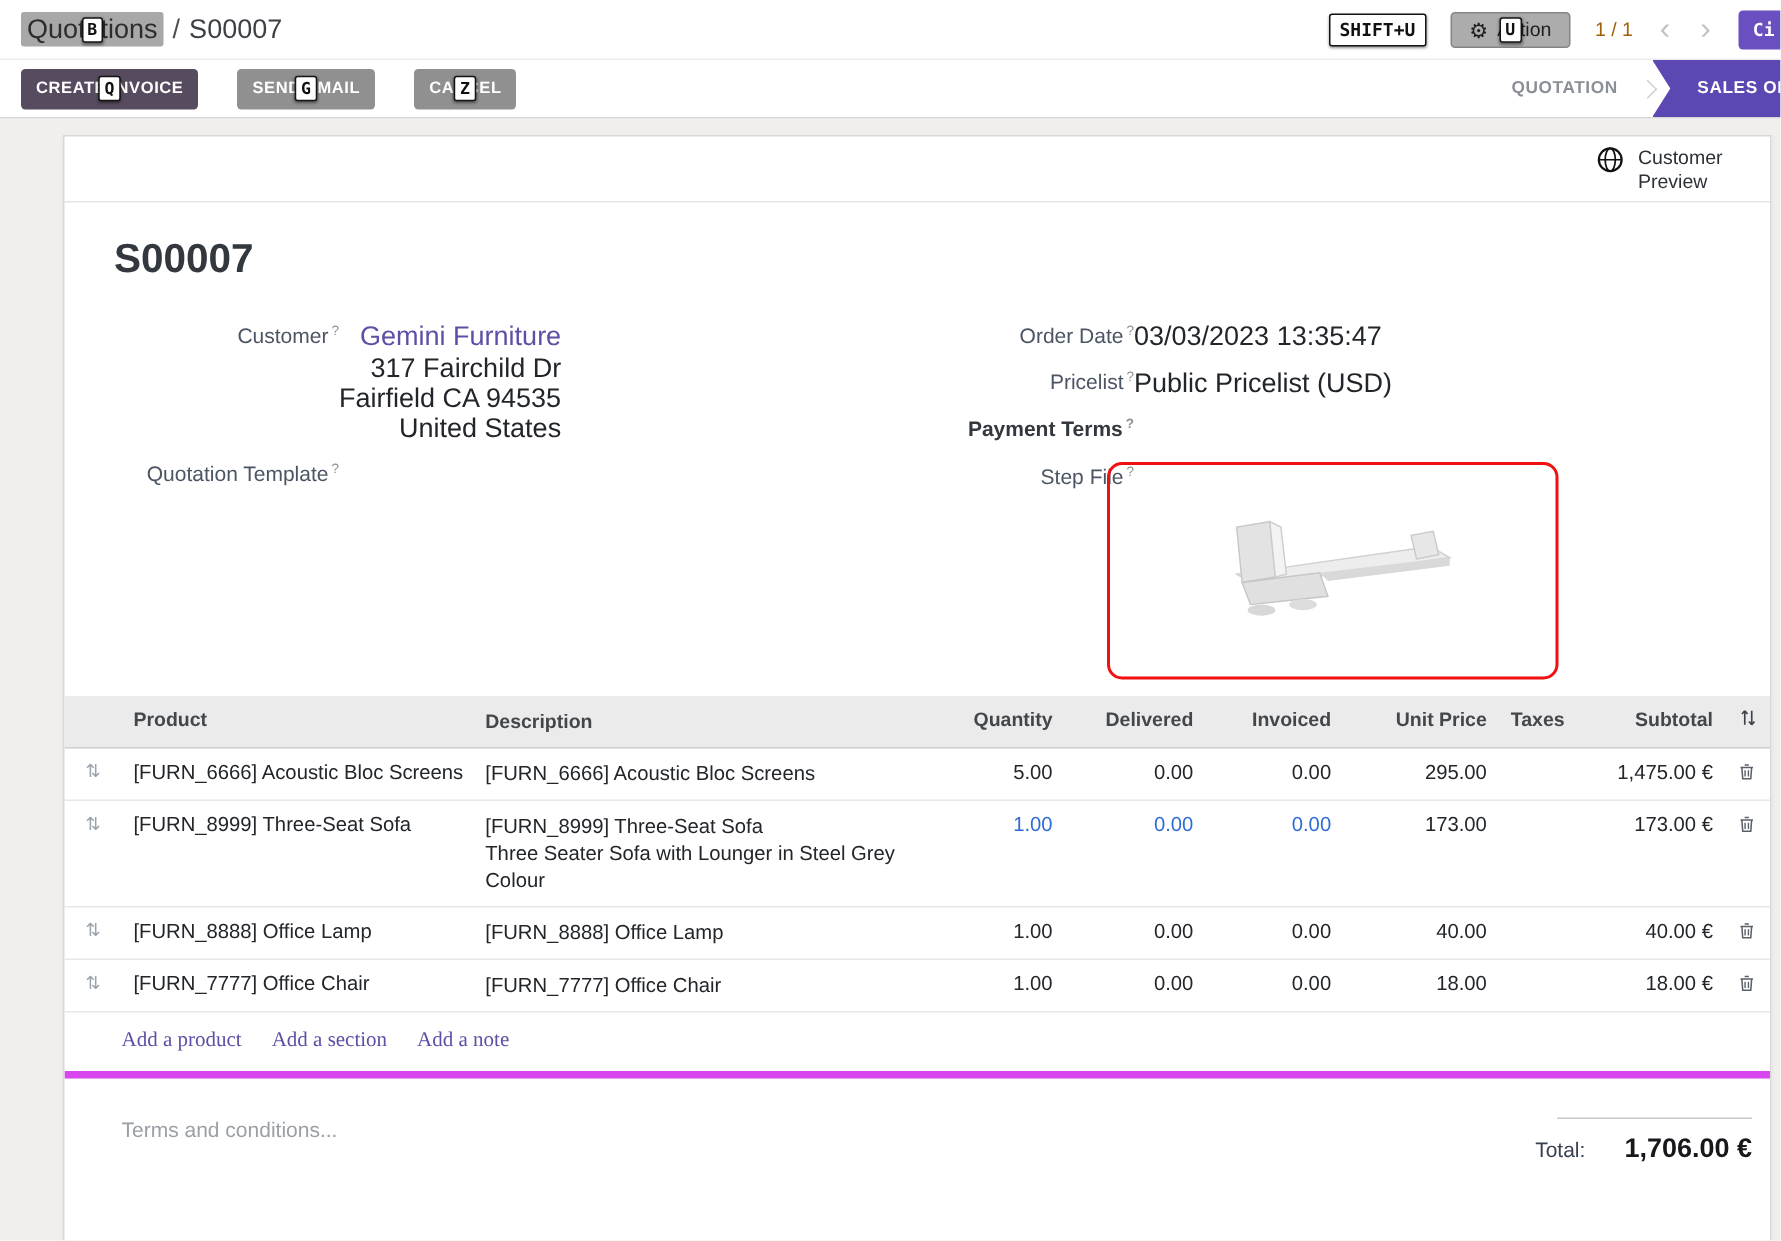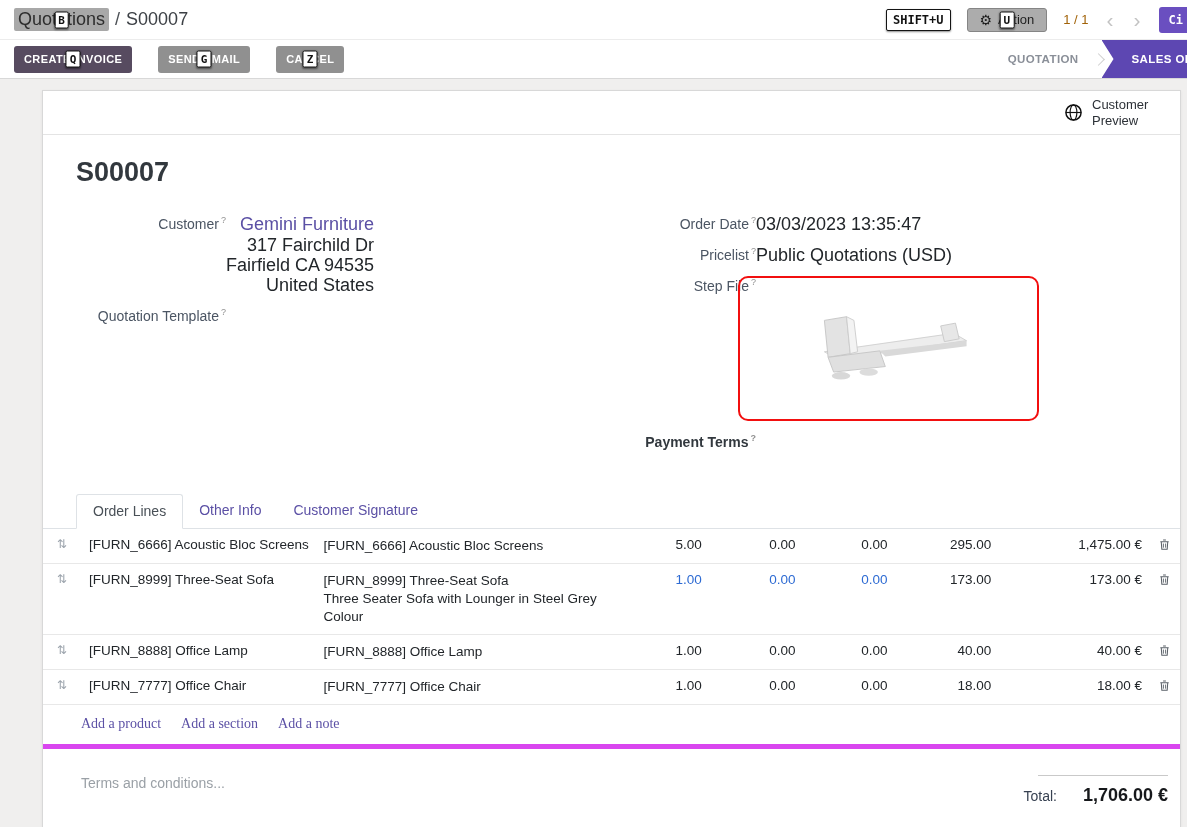--- a/index.html
+++ b/index.html
@@ -45,21 +45,21 @@
                border-right:1px solid #cfcfcf; transform:rotate(45deg); margin:0 -1px; }
   .stage-active { background:#5d47b2; color:#fff; font-weight:700;
                   clip-path:polygon(0 0,100% 0,100% 100%,0 100%,12px 50%); padding:0 30px 0 30px; }
 
   
   .content { height:748px; padding:11px 6px 0 42px; background:#f0efee; }
   .card { width:1139px; height:737px; background:#fff; border:1px solid #d8d8d8; border-bottom:0;
           box-shadow:0 1px 3px rgba(0,0,0,.06); overflow:hidden; }
   .previewbar { height:44px; border-bottom:1px solid #e4e4e4; display:flex;
                 justify-content:flex-end; align-items:center; padding-right:22px; }
-  .preview-btn { display:flex; align-items:center; gap:9px; color:#2c3137; font-size:13px; cursor:pointer; }
+  .preview-btn { display:flex; gap:9px; color:#2c3137; font-size:13px; cursor:pointer; }
   .preview-text { width:66px; line-height:16px; }
 
   .sheet-pad { padding:0 36px 0 33px; }
   .title { margin-top:22px; font-size:27px; font-weight:600; color:#32383e; }
 
   .fields { display:flex; margin-top:26px;text-align:right; }
   .col-left { width:553px; }
   .col-right { flex:1; }
   .frow { display:flex; margin-bottom:11px; }
   .flabel { width:150px; color:#4b5563; font-size:14px; padding-top:1px; flex:none; }
@@ -196,51 +196,62 @@
             </div>
           </div>
 
           <div class="col-right">
             <div class="frow">
               <span class="flabel"><span>Order Date</span><sup class="q">?</sup></span>
               <div class="fvalue">03/03/2023 13:35:47</div>
             </div>
             <div class="frow">
               <span class="flabel"><span>Pricelist</span><sup class="q">?</sup></span>
-              <div class="fvalue">Public Quotations (USD)</div>
+              <div class="fvalue">Public Pricelist (USD)</div>
+            </div>
+            <div class="frow" style="margin-bottom:14px;">
+              <span class="flabel bold"><span>Payment Terms</span><sup class="q">?</sup></span>
+              <div class="fvalue"></div>
             </div>
             <div class="frow frow-step">
               <span class="flabel"><span>Step File</span><sup class="q">?</sup></span>
               <div class="stepimg">
                 <svg viewBox="0 0 260 110" width="240" height="104">
                   <polygon points="60,58 200,38 214,46 74,66" fill="#ededed" stroke="#cfcfcf"></polygon>
                   <polygon points="120,57 214,46 214,52 126,63" fill="#d9d9d9"></polygon>
                   <polygon points="60,24 84,20 88,60 64,64" fill="#e3e3e3" stroke="#c6c6c6"></polygon>
                   <polygon points="84,20 92,24 96,58 88,60" fill="#f3f3f3" stroke="#cccccc"></polygon>
                   <polygon points="186,30 202,27 206,44 190,47" fill="#e7e7e7" stroke="#c9c9c9"></polygon>
                   <polygon points="64,64 120,57 126,74 70,80" fill="#e0e0e0" stroke="#c6c6c6"></polygon>
                   <ellipse cx="78" cy="84" rx="10" ry="4" fill="#d8d8d8"></ellipse>
                   <ellipse cx="108" cy="80" rx="10" ry="4" fill="#dcdcdc"></ellipse>
                 </svg>
               </div>
             </div>
-            <div class="frow" style="margin-bottom:14px;">
-              <span class="flabel bold"><span>Payment Terms</span><sup class="q">?</sup></span>
-              <div class="fvalue"></div>
-            </div>
           </div>
         </div>
       </div>
 
-      <div class="tabs">
-        <span class="tab active">Order Lines</span>
-        <span class="tab">Other Info</span>
-        <span class="tab">Customer Signature</span>
-      </div>
-
+
+      <div class="t-head">
+        <span class="c c-handle"></span>
+        <span class="c c-prod">Product</span>
+        <span class="c c-desc">Description</span>
+        <span class="c c-qty">Quantity</span>
+        <span class="c c-del">Delivered</span>
+        <span class="c c-inv">Invoiced</span>
+        <span class="c c-price">Unit Price</span>
+        <span class="c c-tax">Taxes</span>
+        <span class="c c-sub">Subtotal</span>
+        <span class="c c-trash" style="padding-top:8px;">
+          <svg viewBox="0 0 14 14" width="13" height="13">
+            <path d="M4.5 2v10M4.5 2l-2 2.3M4.5 2l2 2.3M9.5 12V2M9.5 12l-2-2.3M9.5 12l2-2.3" fill="none" stroke="#3e4349" stroke-width="1.2"></path>
+          </svg>
+        </span>
+      </div>
 
       <div class="t-row">
         <span class="c c-handle">⇅</span>
         <span class="c c-prod">[FURN_6666] Acoustic Bloc Screens</span>
         <span class="c c-desc">[FURN_6666] Acoustic Bloc Screens</span>
         <span class="c c-qty">5.00</span>
         <span class="c c-del">0.00</span>
         <span class="c c-inv">0.00</span>
         <span class="c c-price">295.00</span>
         <span class="c c-tax"></span>

